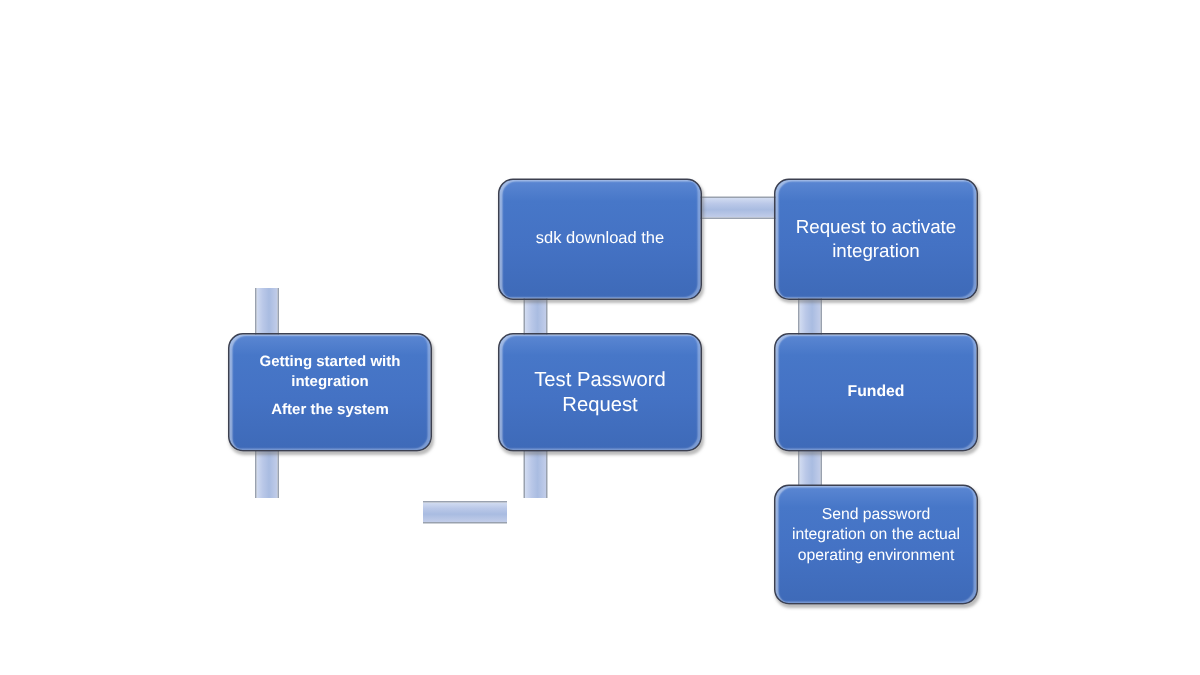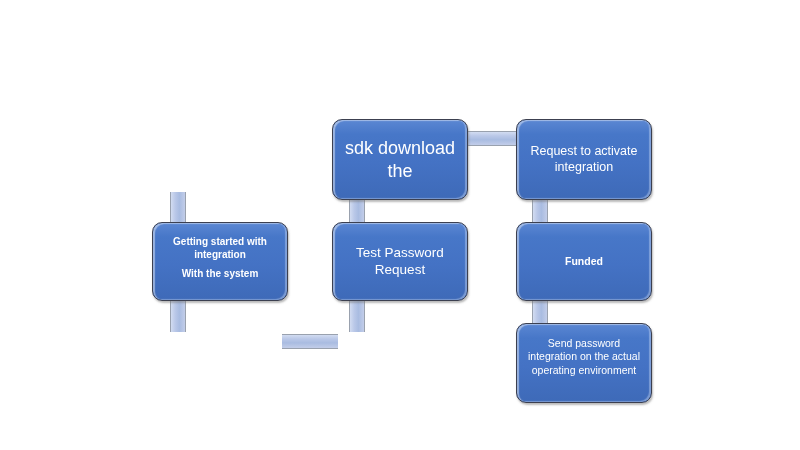--- a/index.html
+++ b/index.html
@@ -31,21 +31,21 @@
     align-items:center;justify-content:center;
     text-align:center;
     z-index:2;
   }
   .cx1{left:152px}.cx2{left:332px}.cx3{left:516px}
   .ry1{top:119px;height:81px}.ry2{top:222px;height:79px}.ry3{top:323px;height:80px}
 
   .para{white-space:pre-line;line-height:1.25;}
   .para + .para{margin-top:7px;}
   .bold{font-weight:bold;}
-  .s135{font-size:13.5px}.s13{font-size:18px}.s125{font-size:12.5px}
+  .s135{font-size:13.5px}.s13{font-size:11px}.s125{font-size:12.5px}
   .s105{font-size:10.5px}.s10{font-size:10px}
   .lift-sm{padding-bottom:12px;}
   .lift-md{padding-bottom:6px;}
 
   
   .conn{position:absolute;z-index:1;box-sizing:border-box;}
   .conn.v{
     width:16px;
     background:linear-gradient(90deg,#d2dcf1 0%, #bac8e8 30%, #a9bce1 60%, #c2cde9 100%);
     border-left:1px solid #99a1ae;
@@ -77,21 +77,21 @@
   <div id="conn-4" class="conn v"></div>
   <div id="conn-5" class="conn v"></div>
   <div id="conn-6" class="conn h"></div>
   <div id="conn-7" class="conn v"></div>
   <div id="conn-8" class="conn v"></div>
 
 
   <div class="box cx1 ry2 lift-md">
     <div class="para bold s10">Getting started with
 integration</div>
-    <div class="para bold s10">With the system</div>
+    <div class="para bold s10">After the system</div>
   </div>
 
 
   <div class="box cx2 ry1">
     <div class="para s13">sdk download the</div>
   </div>
 
   <div class="box cx2 ry2">
     <div class="para s135">Test Password
 Request</div>

